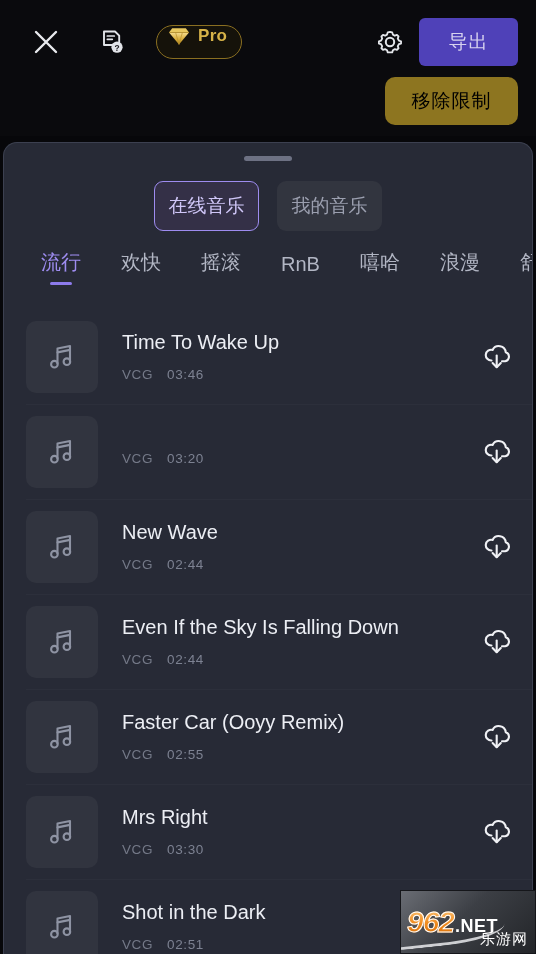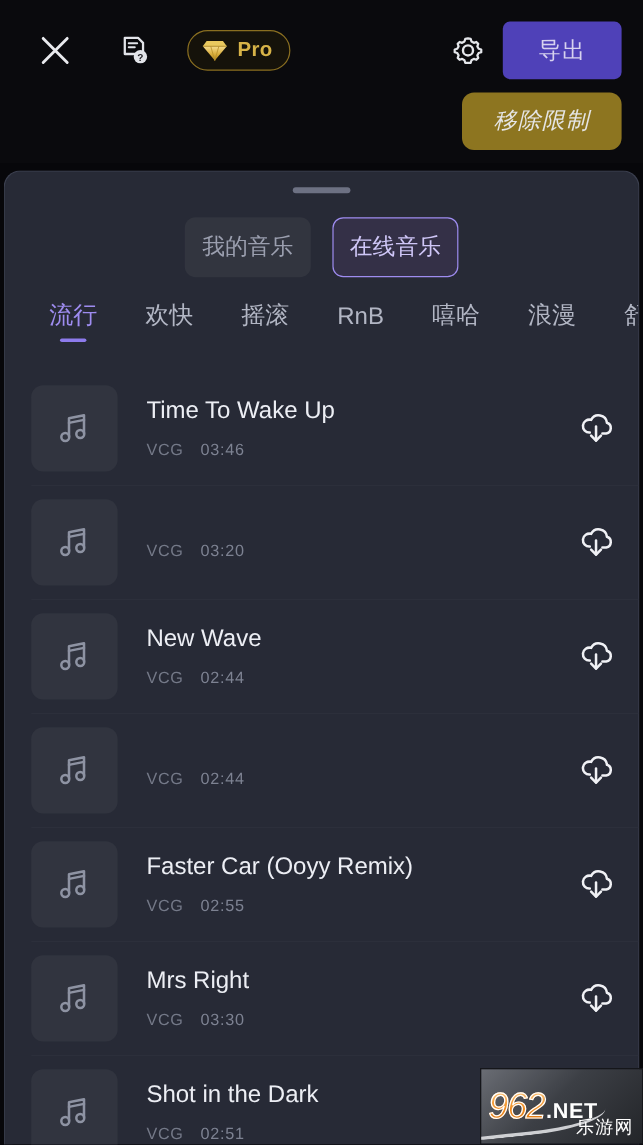--- a/index.html
+++ b/index.html
@@ -13,21 +13,21 @@
 
   
   .topbar { position:absolute; left:0; top:0; width:536px; height:136px; background:#0a0a0d; }
   .tb-left { position:absolute; left:24px; top:20px; display:flex; align-items:center; gap:22px; }
   .icon-btn { width:44px; height:44px; display:flex; align-items:center; justify-content:center; }
 
   .pro-badge {
     height:34px; padding:0 14px 0 10px;
     border:1.4px solid #8a6f21; border-radius:17px;
     background:#15120a;
-    display:flex; align-items:center; gap:7px;
+    display:flex; align-items:flex-start; gap:7px;
   }
   .pro-badge .pro-text {
     font-size:17px; font-weight:bold; color:#d7b348; letter-spacing:.3px;
   }
 
   .gear-wrap { position:absolute; right:126px; top:22px; width:40px; height:40px;
                display:flex; align-items:center; justify-content:center; }
 
   .export-btn {
     position:absolute; right:18px; top:18px;
@@ -36,21 +36,21 @@
     display:flex; align-items:center; justify-content:center;
   }
   .export-btn span { font-size:19px; color:#d7d2ef; letter-spacing:1px; }
 
   .remove-btn {
     position:absolute; right:18px; top:77px;
     width:133px; height:48px; border-radius:10px;
     background:#8d7520;
     display:flex; align-items:center; justify-content:center;
   }
-  .remove-btn span { font-size:19px; color:#e5e5e5; letter-spacing:1px;font-style:italic; }
+  .remove-btn span { font-size:19px; color:#000000; letter-spacing:1px; }
 
   
   .sheet {
     position:absolute; left:3px; top:142px; width:530px; height:812px;
     background:#272a36;
     border:1px solid #3c4050;
     border-bottom:none;
     border-radius:14px 14px 0 0;
     overflow:hidden;
   }
@@ -95,21 +95,21 @@
 
   
   .watermark {
     position:absolute; right:0; bottom:0; width:136px; height:64px;
     background:linear-gradient(135deg,#6a6d74 0%,#3c3f45 45%,#232529 100%);
     border:1px solid #15161a;
     overflow:hidden;
   }
   .wm-main { position:absolute; left:6px; top:6px; display:flex; align-items:baseline; }
   .wm-962 {
-    font-size:30px; font-weight:normal; font-style:italic; letter-spacing:-1px;
+    font-size:30px; font-weight:bold; font-style:italic; letter-spacing:-1px;
     background:linear-gradient(180deg,#ffd08a 0%,#f08a1c 55%,#d06a08 100%);
     -webkit-background-clip:text; background-clip:text; color:transparent;
     -webkit-text-stroke:1px #ffffff;
   }
   .wm-net { font-size:18px; font-weight:bold; color:#ffffff; letter-spacing:.5px; margin-left:1px;margin-top:19px; }
   .wm-cn { position:absolute; right:7px; bottom:4px; font-size:15px; font-weight:normal; color:#ffffff; letter-spacing:1px; }
   .wm-swoosh {
     position:absolute; left:-6px; bottom:8px; width:110px; height:26px;
     border-bottom:3px solid #e8e9ec; border-radius:0 0 60% 10%;
     transform:rotate(-6deg); opacity:.85;
@@ -174,25 +174,25 @@
       <span>移除限制</span>
     </div>
 
   </div>
 
   <div class="sheet">
 
     <div class="grabber"></div>
 
     <div class="seg-row">
+      <div class="seg active">
+        <span>在线音乐</span>
+      </div>
       <div class="seg inactive">
         <span>我的音乐</span>
-      </div>
-      <div class="seg active">
-        <span>在线音乐</span>
       </div>
     </div>
 
     <div class="genres">
       <div class="genre-track">
         <div class="genre active"><span>流行</span></div>
         <div class="genre"><span>欢快</span></div>
         <div class="genre"><span>摇滚</span></div>
         <div class="genre"><span>RnB</span></div>
         <div class="genre"><span>嘻哈</span></div>
@@ -294,20 +294,21 @@
           <svg width="34" height="34" viewBox="0 0 34 34">
             <g stroke="#8e93a3" stroke-width="2.1" fill="none" stroke-linecap="round" stroke-linejoin="round">
               <path d="M12.5 23.5 V8.5 L25 6 V21"></path>
                 <path d="M12.5 12.4 L25 9.9"></path>
               <circle cx="9.4" cy="24.2" r="3.3"></circle>
                 <circle cx="21.9" cy="21.7" r="3.3"></circle>
             </g>
           </svg>
         </div>
         <div class="meta">
+          <div class="title">Even If the Sky Is Falling Down</div>
           <div class="sub">
             <span class="artist">VCG</span>
             <span>02:44</span>
           </div>
         </div>
         <div class="dl">
           <svg width="34" height="32" viewBox="0 0 34 32">
             <g stroke="#f0f1f5" stroke-width="2.1" fill="none" stroke-linecap="round" stroke-linejoin="round">
               <path d="M11.5 19.5 A5.4 5.4 0 1 1 12.6 8.9 A7 7 0 0 1 25.8 11.3 A4.6 4.6 0 0 1 25.2 20.2 H22"></path>
               <path d="M16.7 14.5 V26"></path>

